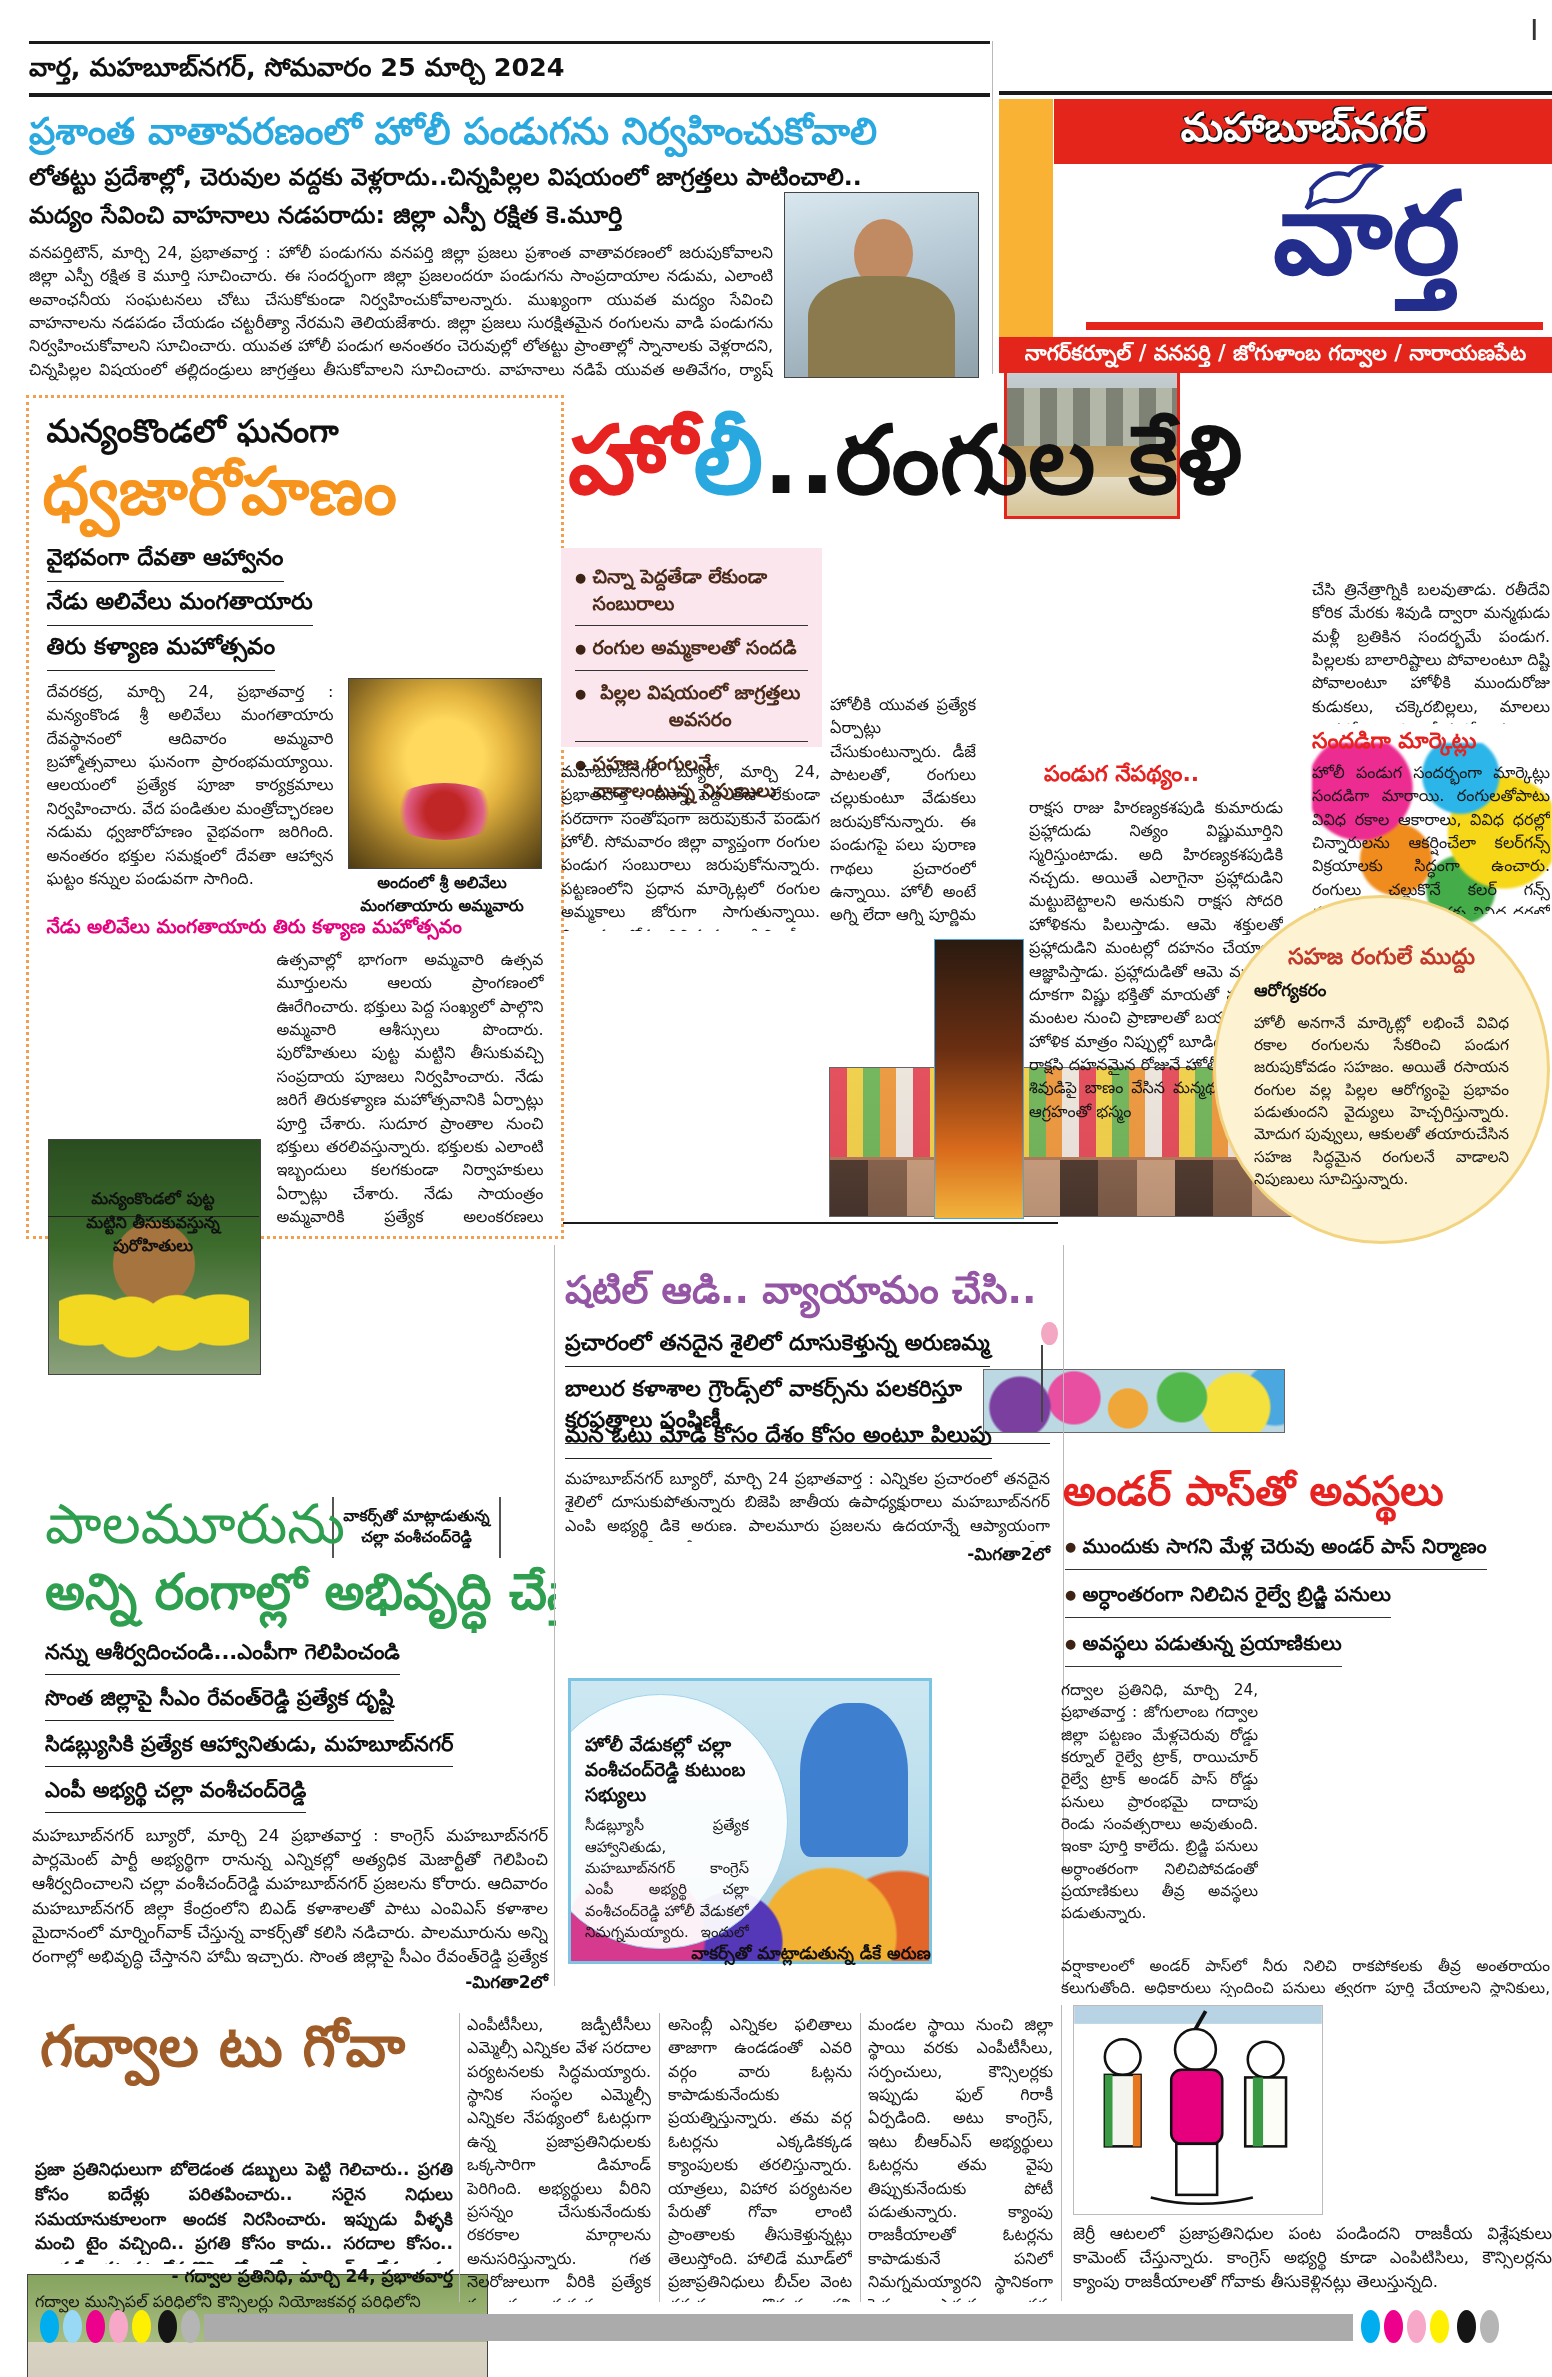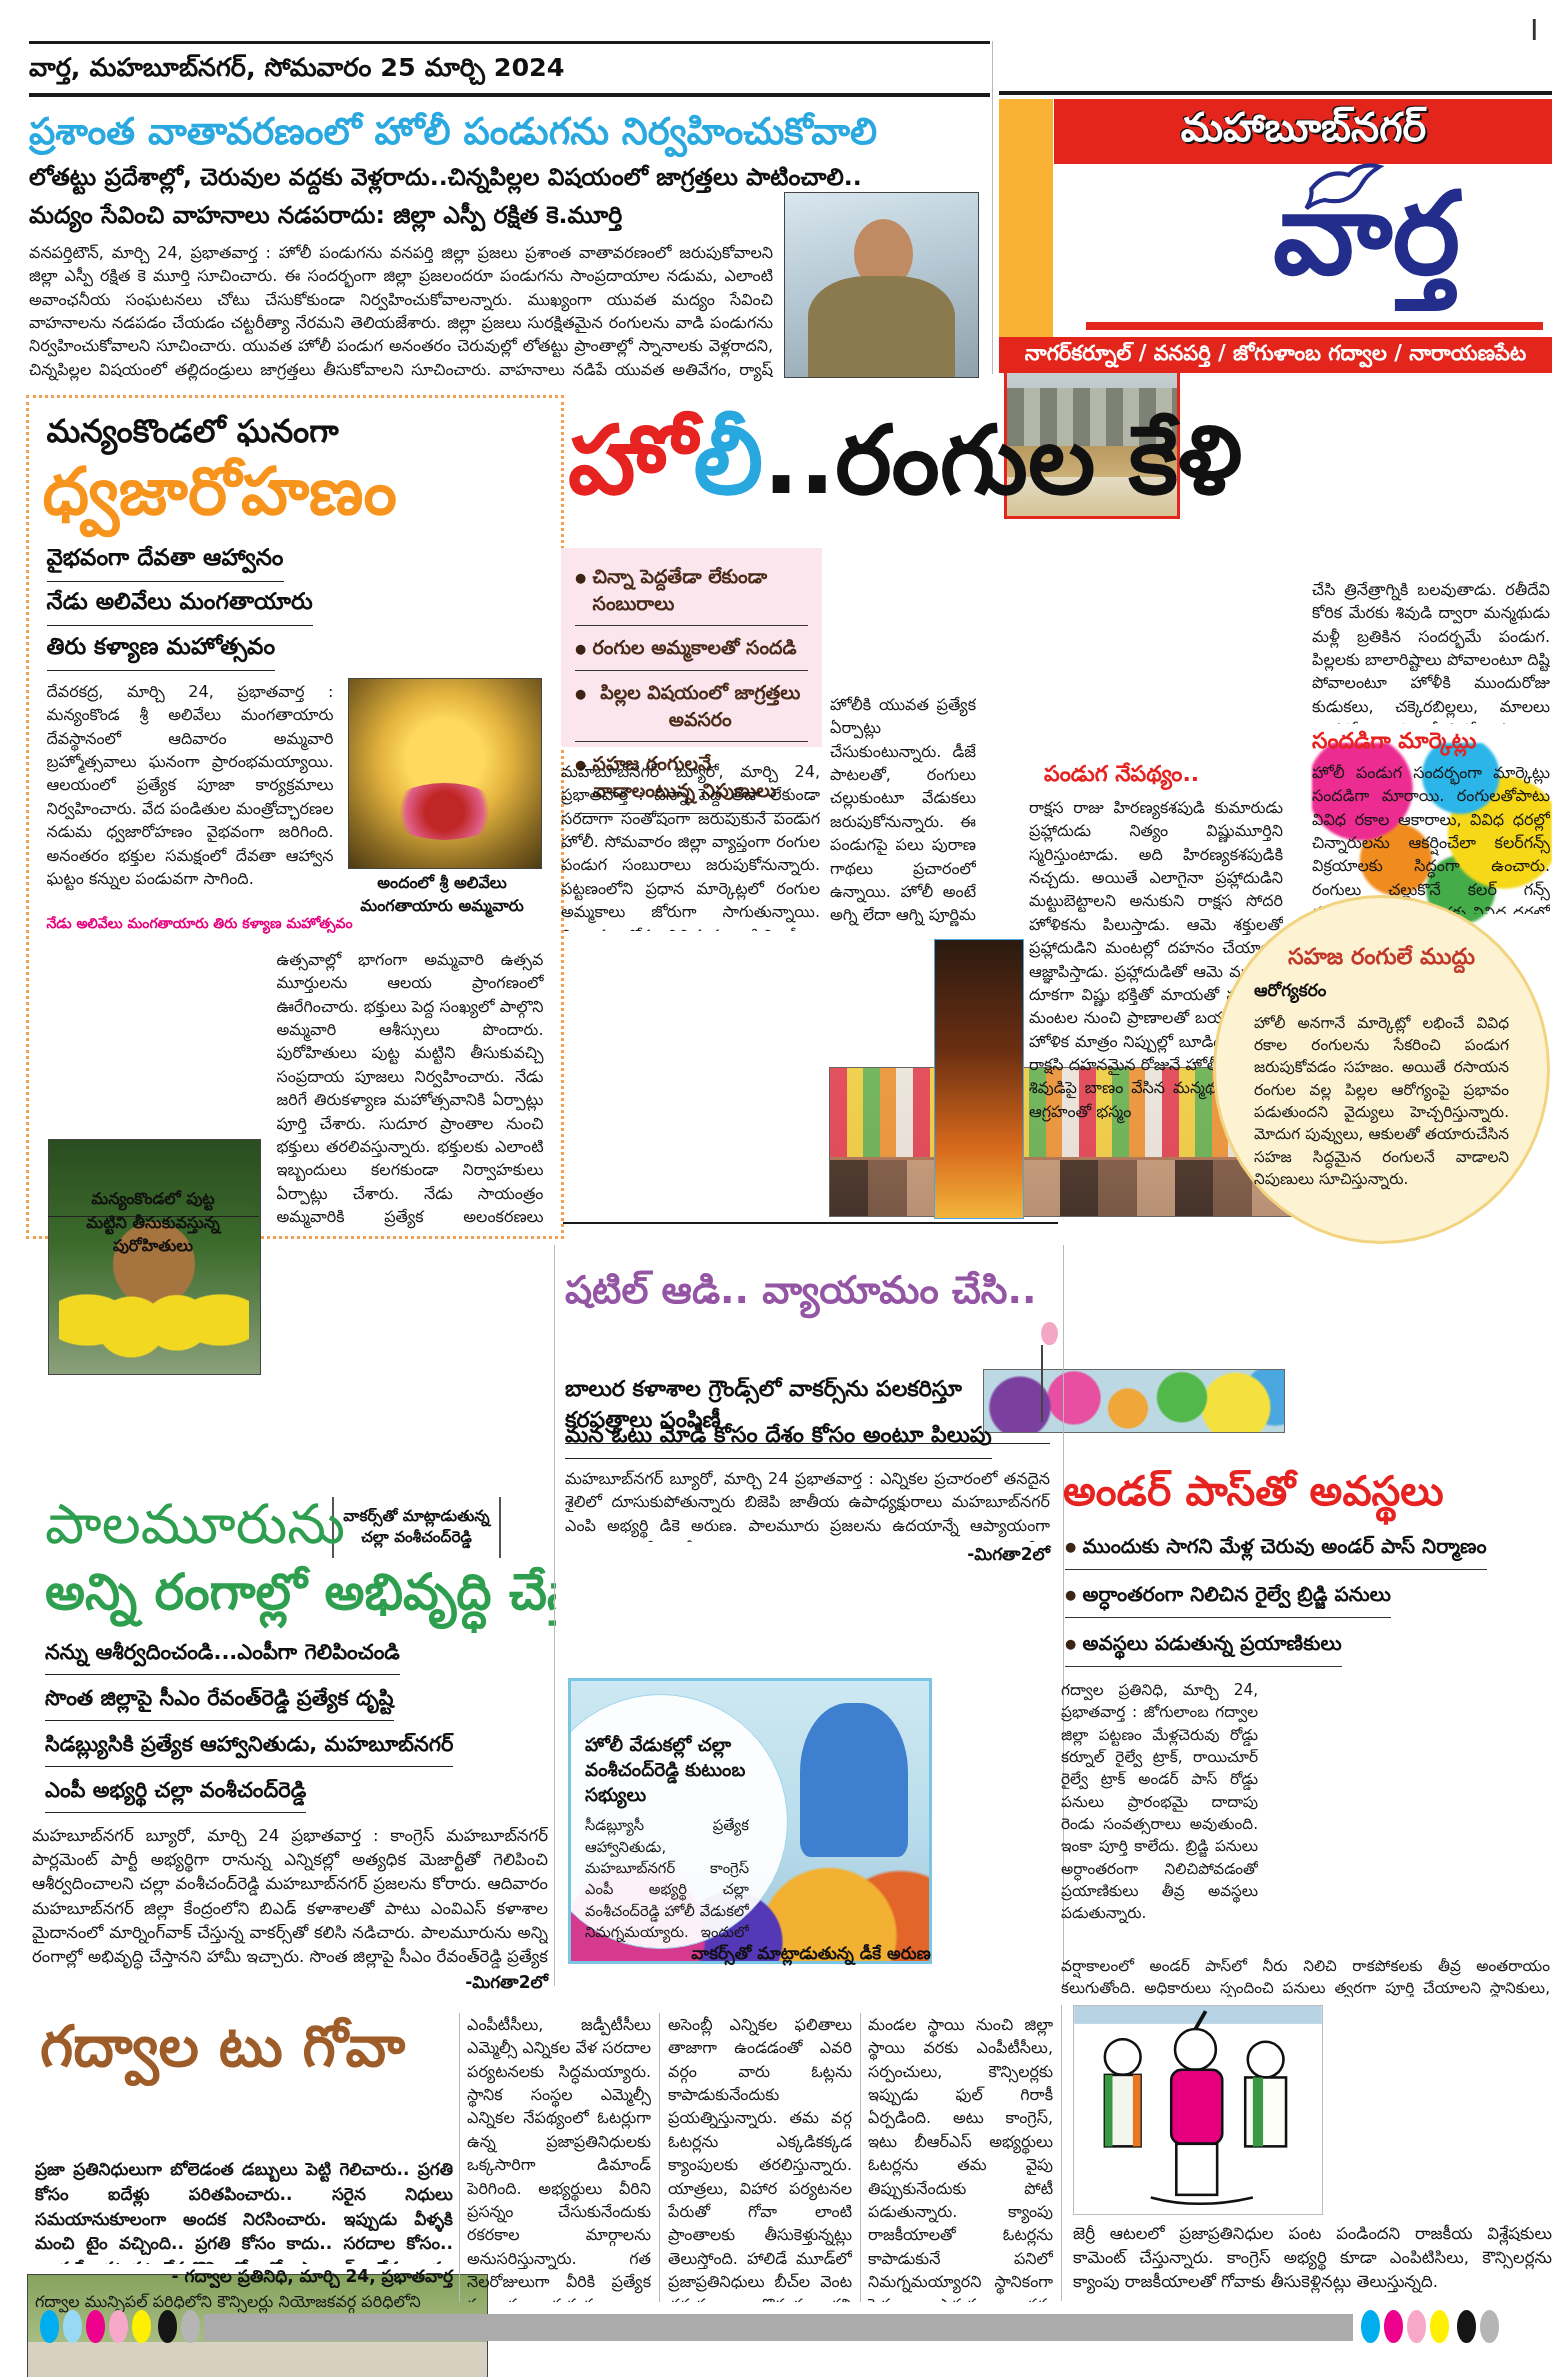--- a/index.html
+++ b/index.html
@@ -110,21 +110,21 @@
     <div class="abs" style="left:18px;top:14px;font-size:32px;font-weight:bold;">మన్యంకొండలో ఘనంగా</div>
     <div class="abs" style="left:14px;top:55px;font-size:66px;font-weight:bold;color:#f7941d;">ధ్వజారోహణం</div>
     <div class="abs deck" style="left:18px;top:146px;font-size:23px;">వైభవంగా దేవతా ఆహ్వానం</div>
     <div class="abs deck" style="left:18px;top:190px;font-size:23px;">నేడు అలివేలు మంగతాయారు</div>
     <div class="abs deck" style="left:18px;top:235px;font-size:23px;">తిరు కళ్యాణ మహోత్సవం</div>
     <div class="abs body-text" style="left:18px;top:282px;width:287px;height:224px;">దేవరకద్ర, మార్చి 24, ప్రభాతవార్త : మన్యంకొండ శ్రీ అలివేలు మంగతాయారు దేవస్థానంలో ఆదివారం అమ్మవారి బ్రహ్మోత్సవాలు ఘనంగా ప్రారంభమయ్యాయి. ఆలయంలో ప్రత్యేక పూజా కార్యక్రమాలు నిర్వహించారు. వేద పండితుల మంత్రోచ్ఛారణల నడుమ ధ్వజారోహణం వైభవంగా జరిగింది. అనంతరం భక్తుల సమక్షంలో దేవతా ఆహ్వాన ఘట్టం కన్నుల పండువగా సాగింది.</div>
     <div class="abs photo ph-deity" style="left:319px;top:280px;width:192px;height:189px;">
         <div class="garland"></div>
       </div>
     <div class="abs caption" style="left:308px;top:475px;width:211px;font-size:16px;">అందంలో శ్రీ అలివేలు మంగతాయారు అమ్మవారు</div>
-    <div class="abs" style="left:18px;top:517px;width:498px;font-size:14px;font-weight:bold;color:#e6007e;">నేడు అలివేలు మంగతాయారు తిరు కళ్యాణ మహోత్సవం</div>
+    <div class="abs" style="left:18px;top:517px;width:498px;font-size:19px;font-weight:bold;color:#e6007e;">నేడు అలివేలు మంగతాయారు తిరు కళ్యాణ మహోత్సవం</div>
     <div class="abs photo ph-priests" style="left:19px;top:550px;width:211px;height:234px;">
         <div class="robes"></div>
       </div>
     <div class="abs caption" style="left:19px;top:791px;width:211px;font-size:16px;border-bottom:1.3px solid #222;padding-bottom:3.8px;">మన్యంకొండలో పుట్ట</div>
     <div class="abs caption" style="left:19px;top:815px;width:211px;font-size:16px;">మట్టిని తీసుకువస్తున్న పురోహితులు</div>
     <div class="abs body-text" style="left:248px;top:550px;width:267px;height:281px;">ఉత్సవాల్లో భాగంగా అమ్మవారి ఉత్సవ మూర్తులను ఆలయ ప్రాంగణంలో ఊరేగించారు. భక్తులు పెద్ద సంఖ్యలో పాల్గొని అమ్మవారి ఆశీస్సులు పొందారు. పురోహితులు పుట్ట మట్టిని తీసుకువచ్చి సంప్రదాయ పూజలు నిర్వహించారు. నేడు జరిగే తిరుకళ్యాణ మహోత్సవానికి ఏర్పాట్లు పూర్తి చేశారు. సుదూర ప్రాంతాల నుంచి భక్తులు తరలివస్తున్నారు. భక్తులకు ఎలాంటి ఇబ్బందులు కలగకుండా నిర్వాహకులు ఏర్పాట్లు చేశారు. నేడు సాయంత్రం అమ్మవారికి ప్రత్యేక అలంకరణలు చేయనున్నారు.</div>
   </div>
 
   <div class="abs" style="left:568px;top:401px;white-space:nowrap;font-weight:bold;font-size:95px;line-height:1.25;">
     <span style="color:#e62320;">హో</span><span style="color:#29a8e0;">లీ</span><span style="color:#111;">..రంగుల కేళి</span>
@@ -195,20 +195,21 @@
   <div class="abs" style="left:45px;top:1563px;width:511px;font-size:50px;font-weight:bold;color:#2e9e4f;white-space:nowrap;overflow:hidden;">అన్ని రంగాల్లో అభివృద్ధి చేస్తా</div>
   <div class="abs deck" style="left:45px;top:1640px;font-size:21px;text-align:right;">నన్ను ఆశీర్వదించండి...ఎంపీగా గెలిపించండి</div>
   <div class="abs deck" style="left:45px;top:1686px;font-size:21px;">సొంత జిల్లాపై సీఎం రేవంత్‌రెడ్డి ప్రత్యేక దృష్టి</div>
   <div class="abs deck" style="left:45px;top:1732px;font-size:21px;">సిడబ్ల్యుసికి ప్రత్యేక ఆహ్వానితుడు, మహబూబ్‌నగర్</div>
   <div class="abs deck" style="left:45px;top:1778px;font-size:21px;">ఎంపీ అభ్యర్థి చల్లా వంశీచంద్‌రెడ్డి</div>
   <div class="abs body-text" style="left:32px;top:1824px;width:516px;height:146px;font-size:16.6px;">మహబూబ్‌నగర్ బ్యూరో, మార్చి 24 ప్రభాతవార్త : కాంగ్రెస్ మహబూబ్‌నగర్ పార్లమెంట్ పార్టీ అభ్యర్థిగా రానున్న ఎన్నికల్లో అత్యధిక మెజార్టీతో గెలిపించి ఆశీర్వదించాలని చల్లా వంశీచంద్‌రెడ్డి మహబూబ్‌నగర్ ప్రజలను కోరారు. ఆదివారం మహబూబ్‌నగర్ జిల్లా కేంద్రంలోని బిఎడ్ కళాశాలతో పాటు ఎంవిఎస్ కళాశాల మైదానంలో మార్నింగ్‌వాక్ చేస్తున్న వాకర్స్‌తో కలిసి నడిచారు. పాలమూరును అన్ని రంగాల్లో అభివృద్ధి చేస్తానని హామీ ఇచ్చారు. సొంత జిల్లాపై సీఎం రేవంత్‌రెడ్డి ప్రత్యేక దృష్టి పెట్టారని, యువతకు ఉపాధి అవకాశాలు కల్పించేందుకు కృషి చేస్తానని తెలిపారు.</div>
   <div class="abs jump" style="left:32px;top:1972px;width:516px;">-మిగతా2లో</div>
 
   <div class="abs vrule" style="left:554px;top:1245px;height:741px;"></div>
   <div class="abs" style="left:565px;top:1268px;width:492px;font-size:38px;font-weight:bold;color:#9455a4;white-space:nowrap;overflow:hidden;">షటిల్ ఆడి.. వ్యాయామం చేసి..</div>
+  <div class="abs deck" style="left:565px;top:1330px;font-size:22px;">ప్రచారంలో తనదైన శైలిలో దూసుకెళ్తున్న అరుణమ్మ</div>
   <div class="abs deck" style="left:565px;top:1376px;font-size:22px;max-width:485px;">బాలుర కళాశాల గ్రౌండ్స్‌లో వాకర్స్‌ను పలకరిస్తూ కరపత్రాలు పంపిణీ</div>
   <div class="abs deck" style="left:565px;top:1422px;font-size:22px;">మన ఓటు మోడీ కోసం దేశం కోసం అంటూ పిలుపు</div>
   <div class="abs body-text" style="left:565px;top:1467px;width:485px;height:75px;">మహబూబ్‌నగర్ బ్యూరో, మార్చి 24 ప్రభాతవార్త : ఎన్నికల ప్రచారంలో తనదైన శైలిలో దూసుకుపోతున్నారు బిజెపి జాతీయ ఉపాధ్యక్షురాలు మహబూబ్‌నగర్ ఎంపి అభ్యర్థి డికె అరుణ. పాలమూరు ప్రజలను ఉదయాన్నే ఆప్యాయంగా పలకరిస్తూ నేను మీ అరుణమ్మని ఈసారి నాకు సపోర్టు ఇవ్వండి సేవ చేసుకుంటానంటూ మహబూబ్‌నగర్ వాసులతో మమేకం అవుతున్నారు. ఆదివారం బాలుర కళాశాల గ్రౌండ్స్‌లో వాకర్స్‌ను పలకరిస్తూ కరపత్రాలు పంపిణీ చేశారు. మన ఓటు మోడీ కోసం, దేశం కోసం అంటూ పిలుపునిచ్చారు.</div>
   <div class="abs jump" style="left:565px;top:1544px;width:485px;">-మిగతా2లో</div>
 
   <div class="abs caption" style="left:572px;top:1943px;width:478px;font-size:17px;">వాకర్స్‌తో మాట్లాడుతున్న డీకే అరుణ</div>
 
   <div class="abs vrule" style="left:1063px;top:1245px;height:741px;"></div>
 
   <div class="abs dot" style="left:1041px;top:1322px;width:16.6px;height:23px;background:#f4a7c3;"></div>

